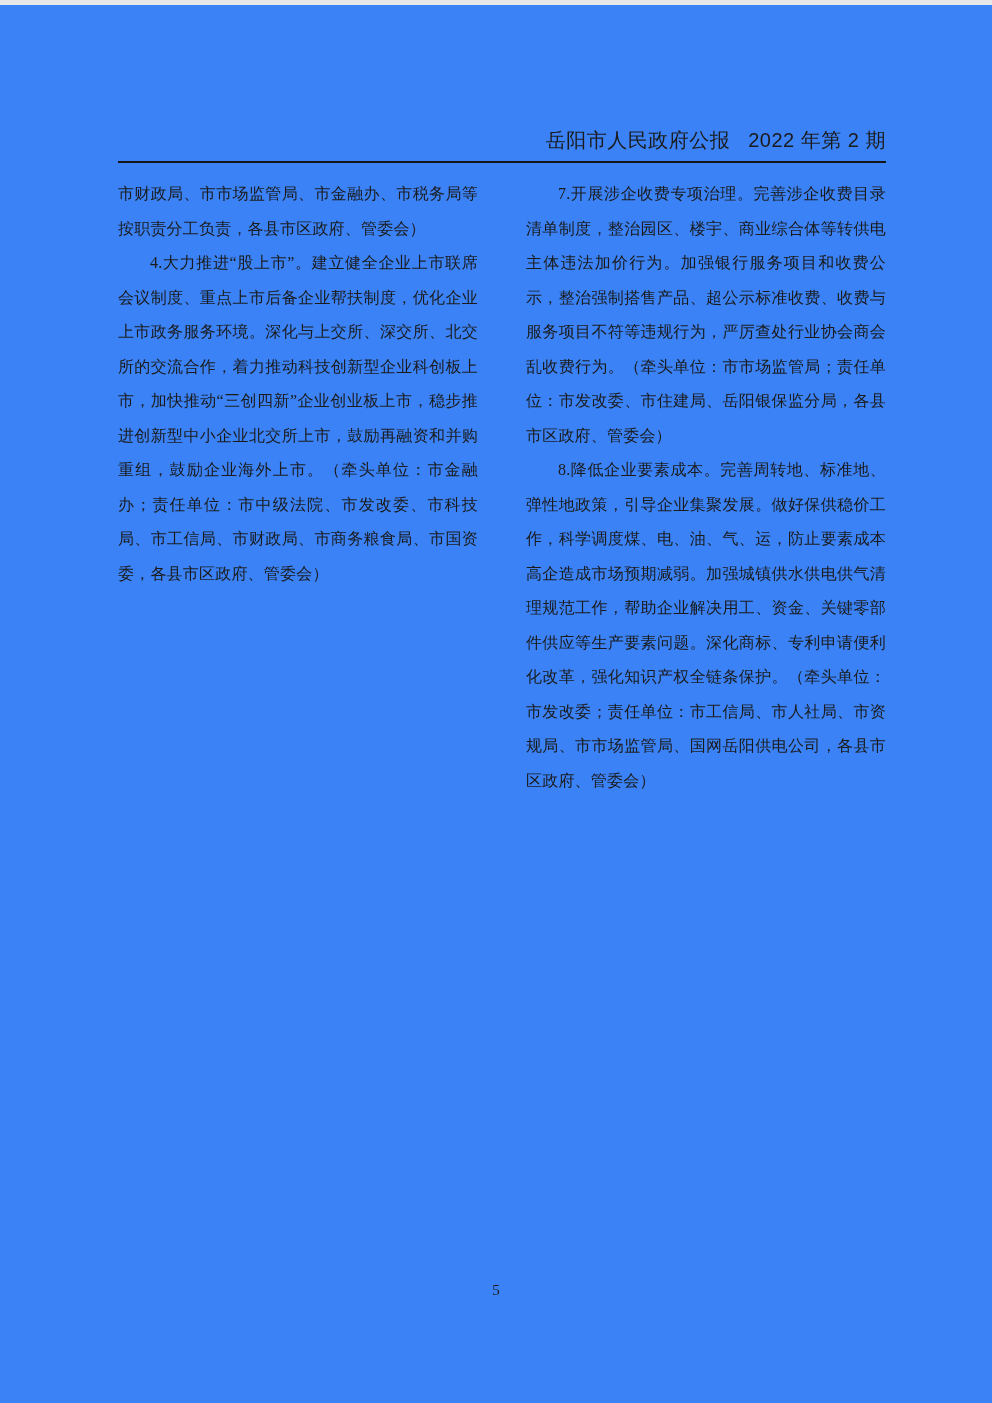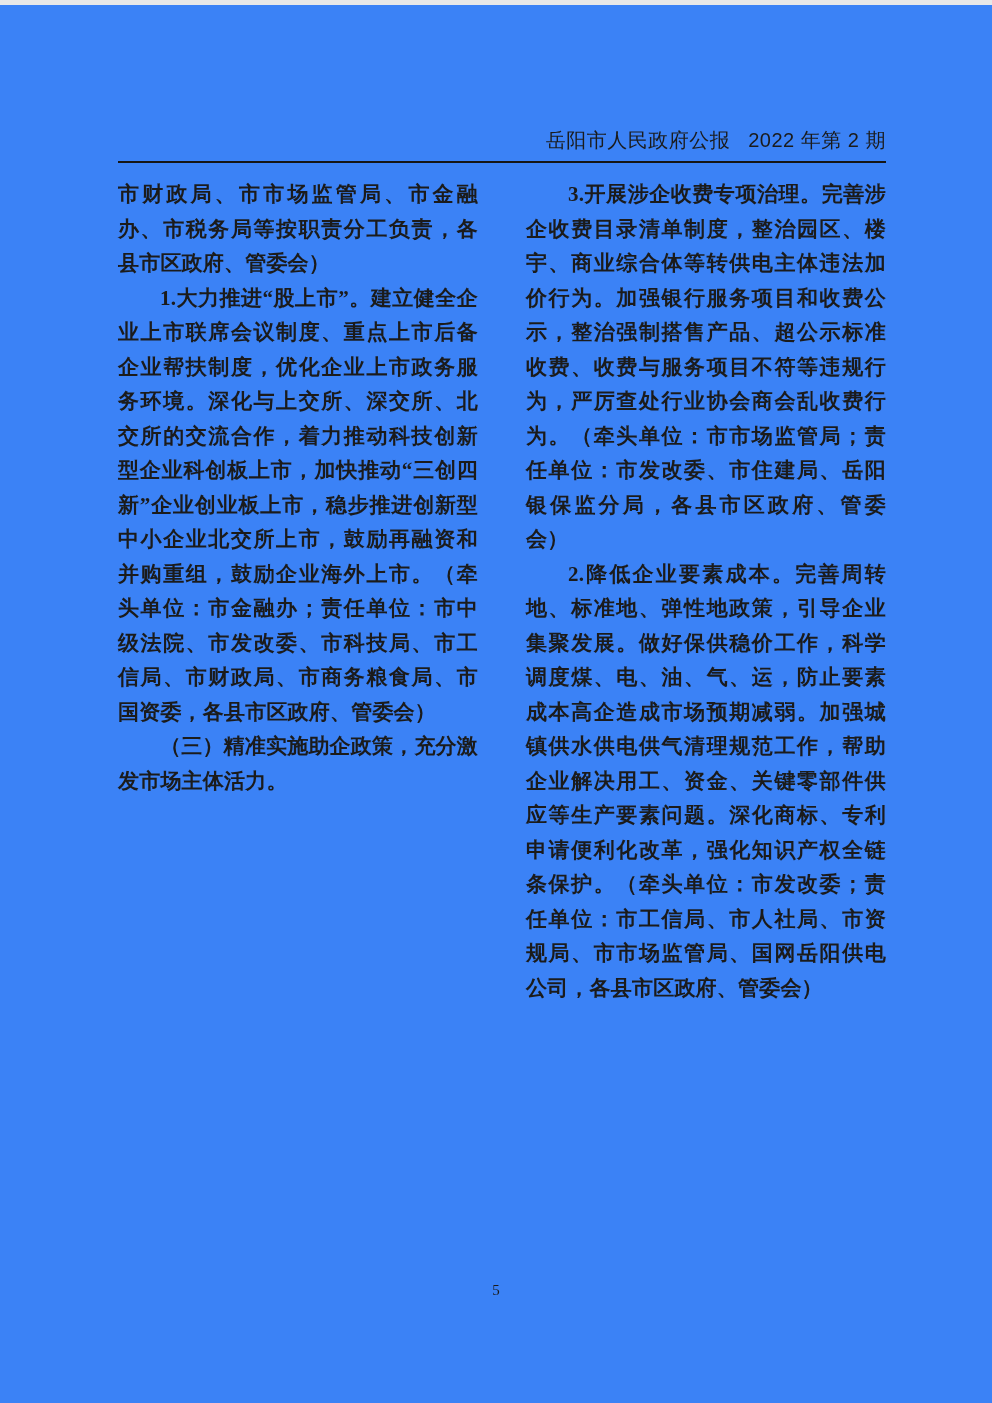--- a/index.html
+++ b/index.html
@@ -37,26 +37,25 @@
   .columns {
     position: absolute;
     left: 118px;
     top: 172px;
     width: 768px;
     display: flex;
     justify-content: space-between;
   }
   .col {
     width: 360px;
-    font-size: 21px;
+    font-size: 16px;
     line-height: 34.5px;
     text-align: justify;
     text-justify: inter-character;
     letter-spacing: 0.2px;
-    font-weight: bold;
   }
   .col p {
     margin: 0;
     padding: 0;
     text-indent: 2em;
   }
   .col p.cont {
     text-indent: 0;
   }
   .page-number {
@@ -75,26 +74,25 @@
 <div class="page">
 
   <div class="running-header">
     <span>岳阳市人民政府公报</span><span class="issue">2022 年第 2 期</span>
   </div>
 
   <div class="columns">
 
     <div class="col">
       <p class="cont">市财政局、市市场监管局、市金融办、市税务局等按职责分工负责，各县市区政府、管委会）</p>
-      <p>1.大力推进“股上市”。建立健全企业上市联席会议制度、重点上市后备企业帮扶制度，优化企业上市政务服务环境。深化与上交所、深交所、北交所的交流合作，着力推动科技创新型企业科创板上市，加快推动“三创四新”企业创业板上市，稳步推进创新型中小企业北交所上市，鼓励再融资和并购重组，鼓励企业海外上市。（牵头单位：市金融办；责任单位：市中级法院、市发改委、市科技局、市工信局、市财政局、市商务粮食局、市国资委，各县市区政府、管委会）</p>
-      <p>（三）精准实施助企政策，充分激发市场主体活力。</p>
+      <p>4.大力推进“股上市”。建立健全企业上市联席会议制度、重点上市后备企业帮扶制度，优化企业上市政务服务环境。深化与上交所、深交所、北交所的交流合作，着力推动科技创新型企业科创板上市，加快推动“三创四新”企业创业板上市，稳步推进创新型中小企业北交所上市，鼓励再融资和并购重组，鼓励企业海外上市。（牵头单位：市金融办；责任单位：市中级法院、市发改委、市科技局、市工信局、市财政局、市商务粮食局、市国资委，各县市区政府、管委会）</p>
     </div>
 
     <div class="col">
-      <p>3.开展涉企收费专项治理。完善涉企收费目录清单制度，整治园区、楼宇、商业综合体等转供电主体违法加价行为。加强银行服务项目和收费公示，整治强制搭售产品、超公示标准收费、收费与服务项目不符等违规行为，严厉查处行业协会商会乱收费行为。（牵头单位：市市场监管局；责任单位：市发改委、市住建局、岳阳银保监分局，各县市区政府、管委会）</p>
-      <p>2.降低企业要素成本。完善周转地、标准地、弹性地政策，引导企业集聚发展。做好保供稳价工作，科学调度煤、电、油、气、运，防止要素成本高企造成市场预期减弱。加强城镇供水供电供气清理规范工作，帮助企业解决用工、资金、关键零部件供应等生产要素问题。深化商标、专利申请便利化改革，强化知识产权全链条保护。（牵头单位：市发改委；责任单位：市工信局、市人社局、市资规局、市市场监管局、国网岳阳供电公司，各县市区政府、管委会）</p>
+      <p>7.开展涉企收费专项治理。完善涉企收费目录清单制度，整治园区、楼宇、商业综合体等转供电主体违法加价行为。加强银行服务项目和收费公示，整治强制搭售产品、超公示标准收费、收费与服务项目不符等违规行为，严厉查处行业协会商会乱收费行为。（牵头单位：市市场监管局；责任单位：市发改委、市住建局、岳阳银保监分局，各县市区政府、管委会）</p>
+      <p>8.降低企业要素成本。完善周转地、标准地、弹性地政策，引导企业集聚发展。做好保供稳价工作，科学调度煤、电、油、气、运，防止要素成本高企造成市场预期减弱。加强城镇供水供电供气清理规范工作，帮助企业解决用工、资金、关键零部件供应等生产要素问题。深化商标、专利申请便利化改革，强化知识产权全链条保护。（牵头单位：市发改委；责任单位：市工信局、市人社局、市资规局、市市场监管局、国网岳阳供电公司，各县市区政府、管委会）</p>
     </div>
 
   </div>
 
   <div class="page-number">5</div>
 
 </div>
 
 </body></html>

